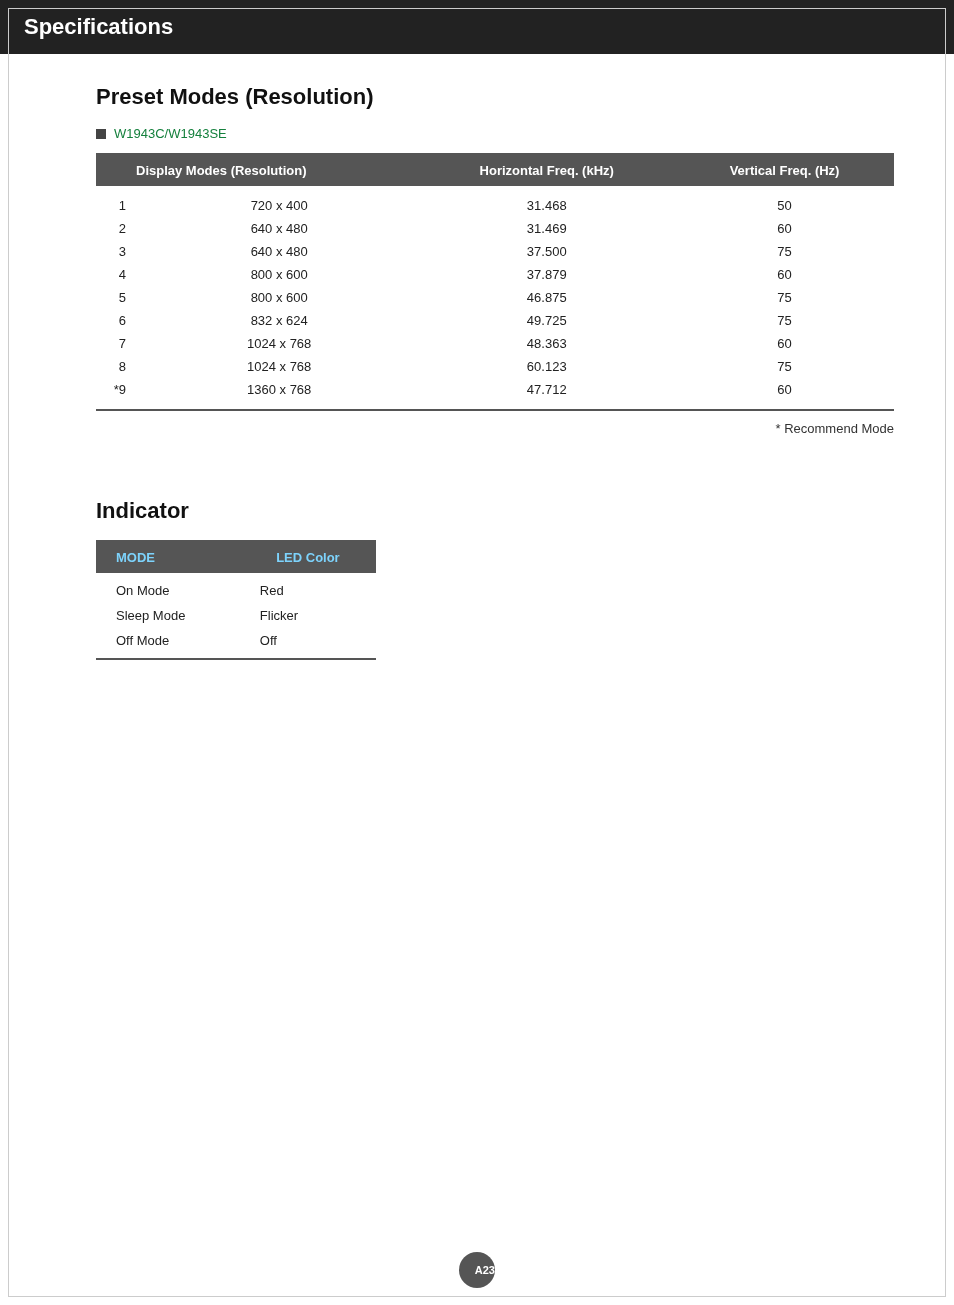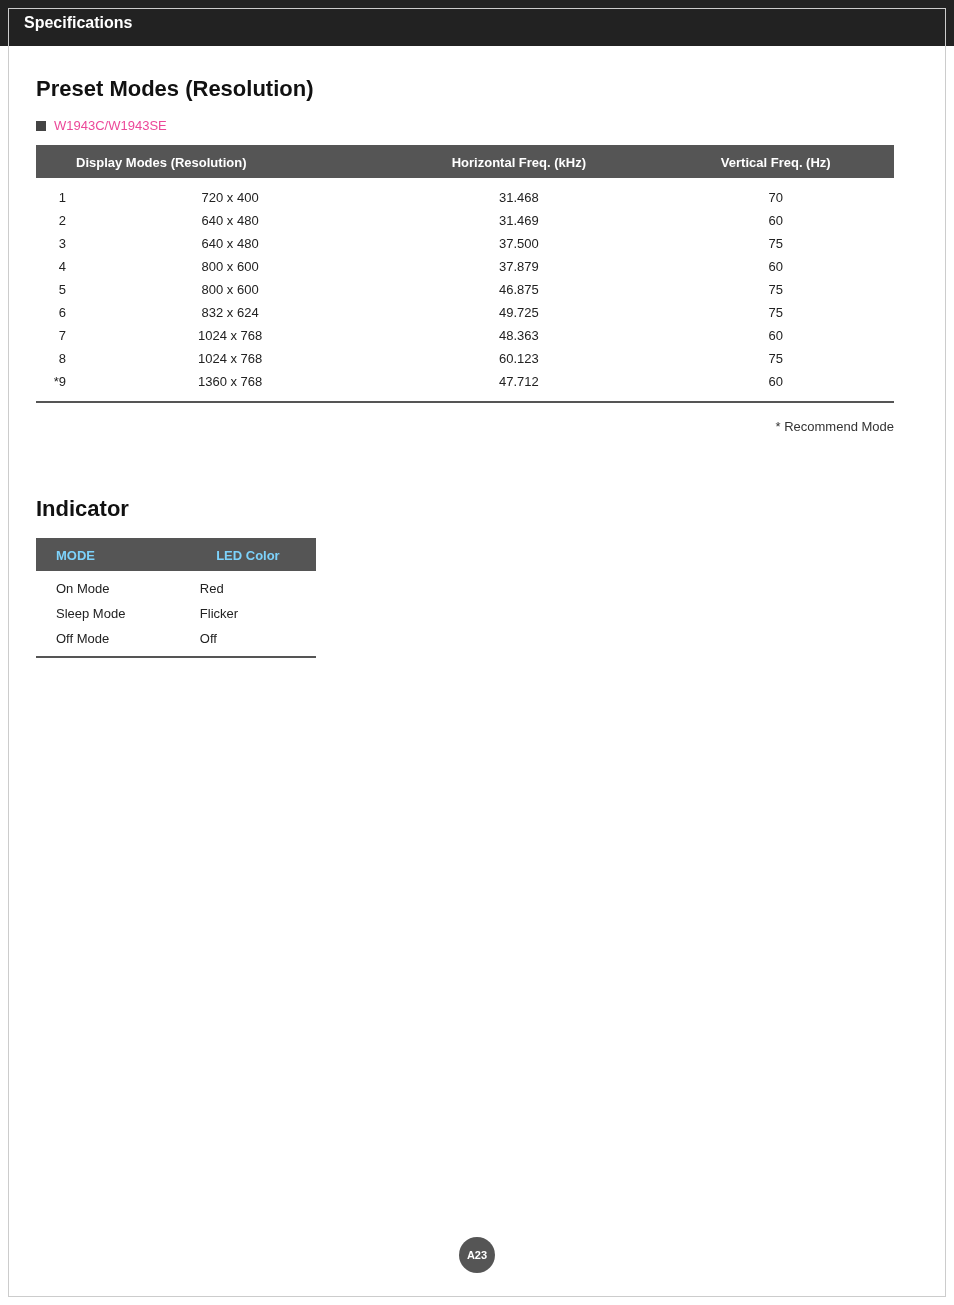--- a/index.html
+++ b/index.html
@@ -25,60 +25,60 @@
       right: 8px;
       bottom: 8px;
       border: 1px solid #ccc;
       pointer-events: none;
     }
 
     .header-bar {
       background: #222;
       color: #fff;
       padding: 14px 24px;
-      font-size: 16px;
+      font-size: 22px;
       font-weight: bold;
       margin: 0;
     }
 
     .content {
-      padding: 30px 60px 60px 36px;
+      padding: 30px 60px 60px 96px;
     }
 
     
     .section-title {
       font-size: 22px;
       font-weight: bold;
       margin-bottom: 16px;
       color: #111;
     }
 
     .model-label {
       display: flex;
       align-items: center;
       margin-bottom: 12px;
       font-size: 13px;
-      color: #ec4899;
+      color: #15803d;
     }
 
     .model-label::before {
       content: '';
       display: inline-block;
       width: 10px;
       height: 10px;
       background: #444;
       margin-right: 8px;
       flex-shrink: 0;
     }
 
     
     .resolution-table {
       width: 100%;
       border-collapse: collapse;
-      margin-bottom: 16px;
+      margin-bottom: 10px;
       border-top: 2px solid #555;
       border-bottom: 2px solid #555;
     }
 
     .resolution-table thead tr {
       background: #555;
       color: #fff;
     }
 
     .resolution-table thead th {
@@ -168,31 +168,31 @@
       padding-top: 10px;
     }
 
     .indicator-table tbody tr:last-child td {
       padding-bottom: 10px;
     }
 
     
     .page-badge {
       position: absolute;
-      bottom: 32px;
+      bottom: 17px;
       left: 50%;
       transform: translateX(-50%);
       background: #555;
       color: #fff;
       border-radius: 50%;
       width: 36px;
       height: 36px;
       display: flex;
       align-items: center;
-      justify-content: center;
+      justify-content: flex-end;
       font-size: 11px;
       font-weight: bold;
     }
   </style>
 </head>
 <body>
 
 <div class="page-border"></div>
 
 <div class="header-bar">
@@ -214,21 +214,21 @@
           <th colspan="2">Display Modes (Resolution)</th>
           <th>Horizontal Freq. (kHz)</th>
           <th>Vertical Freq. (Hz)</th>
         </tr>
       </thead>
       <tbody id="resolution-tbody">
       <tr>
       <td>1</td>
       <td>720 x 400</td>
       <td>31.468</td>
-      <td>70</td>
+      <td>50</td>
     </tr>
           <tr>
       <td>2</td>
       <td>640 x 480</td>
       <td>31.469</td>
       <td>60</td>
     </tr>
           <tr>
       <td>3</td>
       <td>640 x 480</td>

